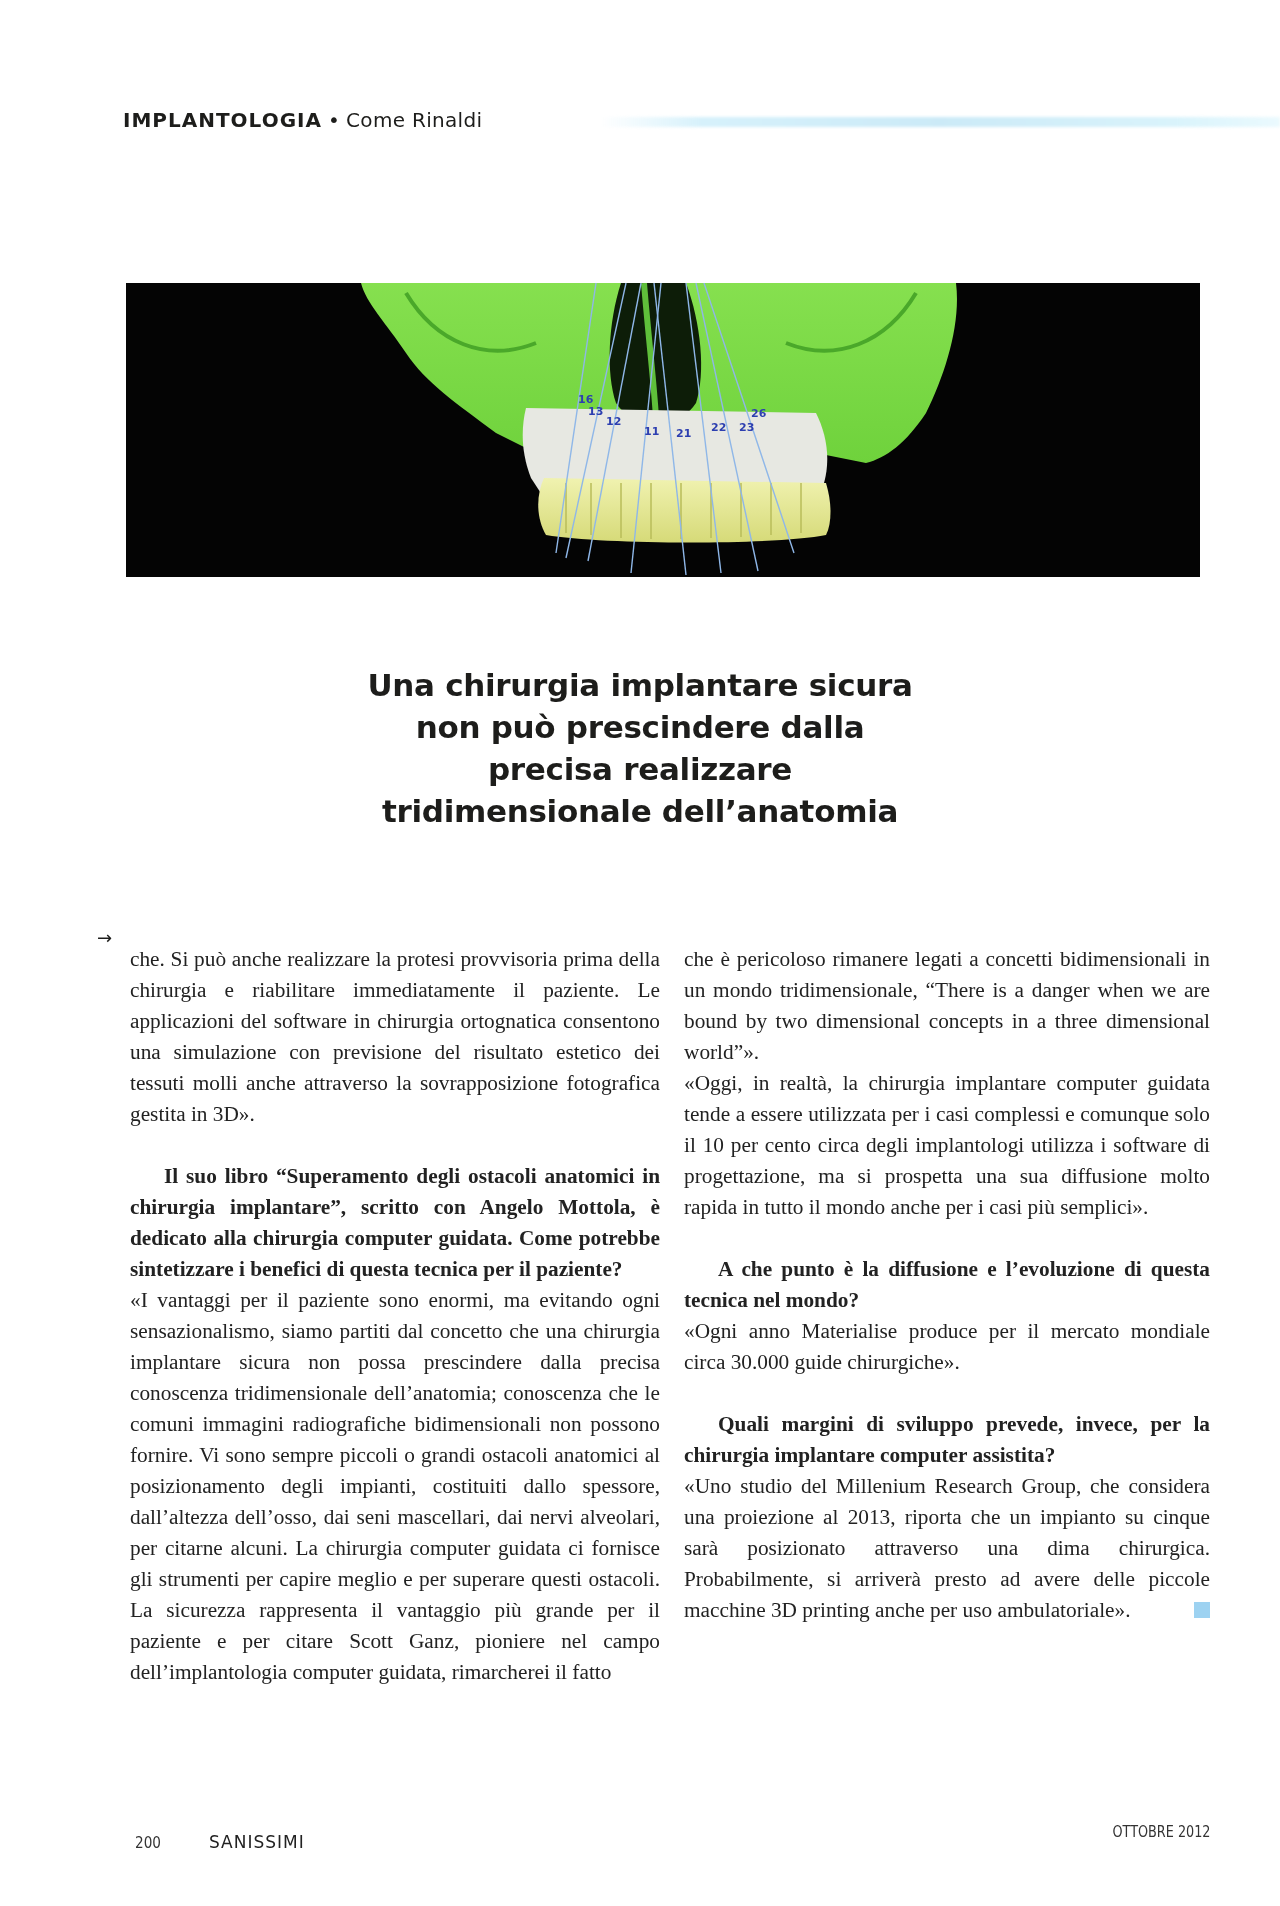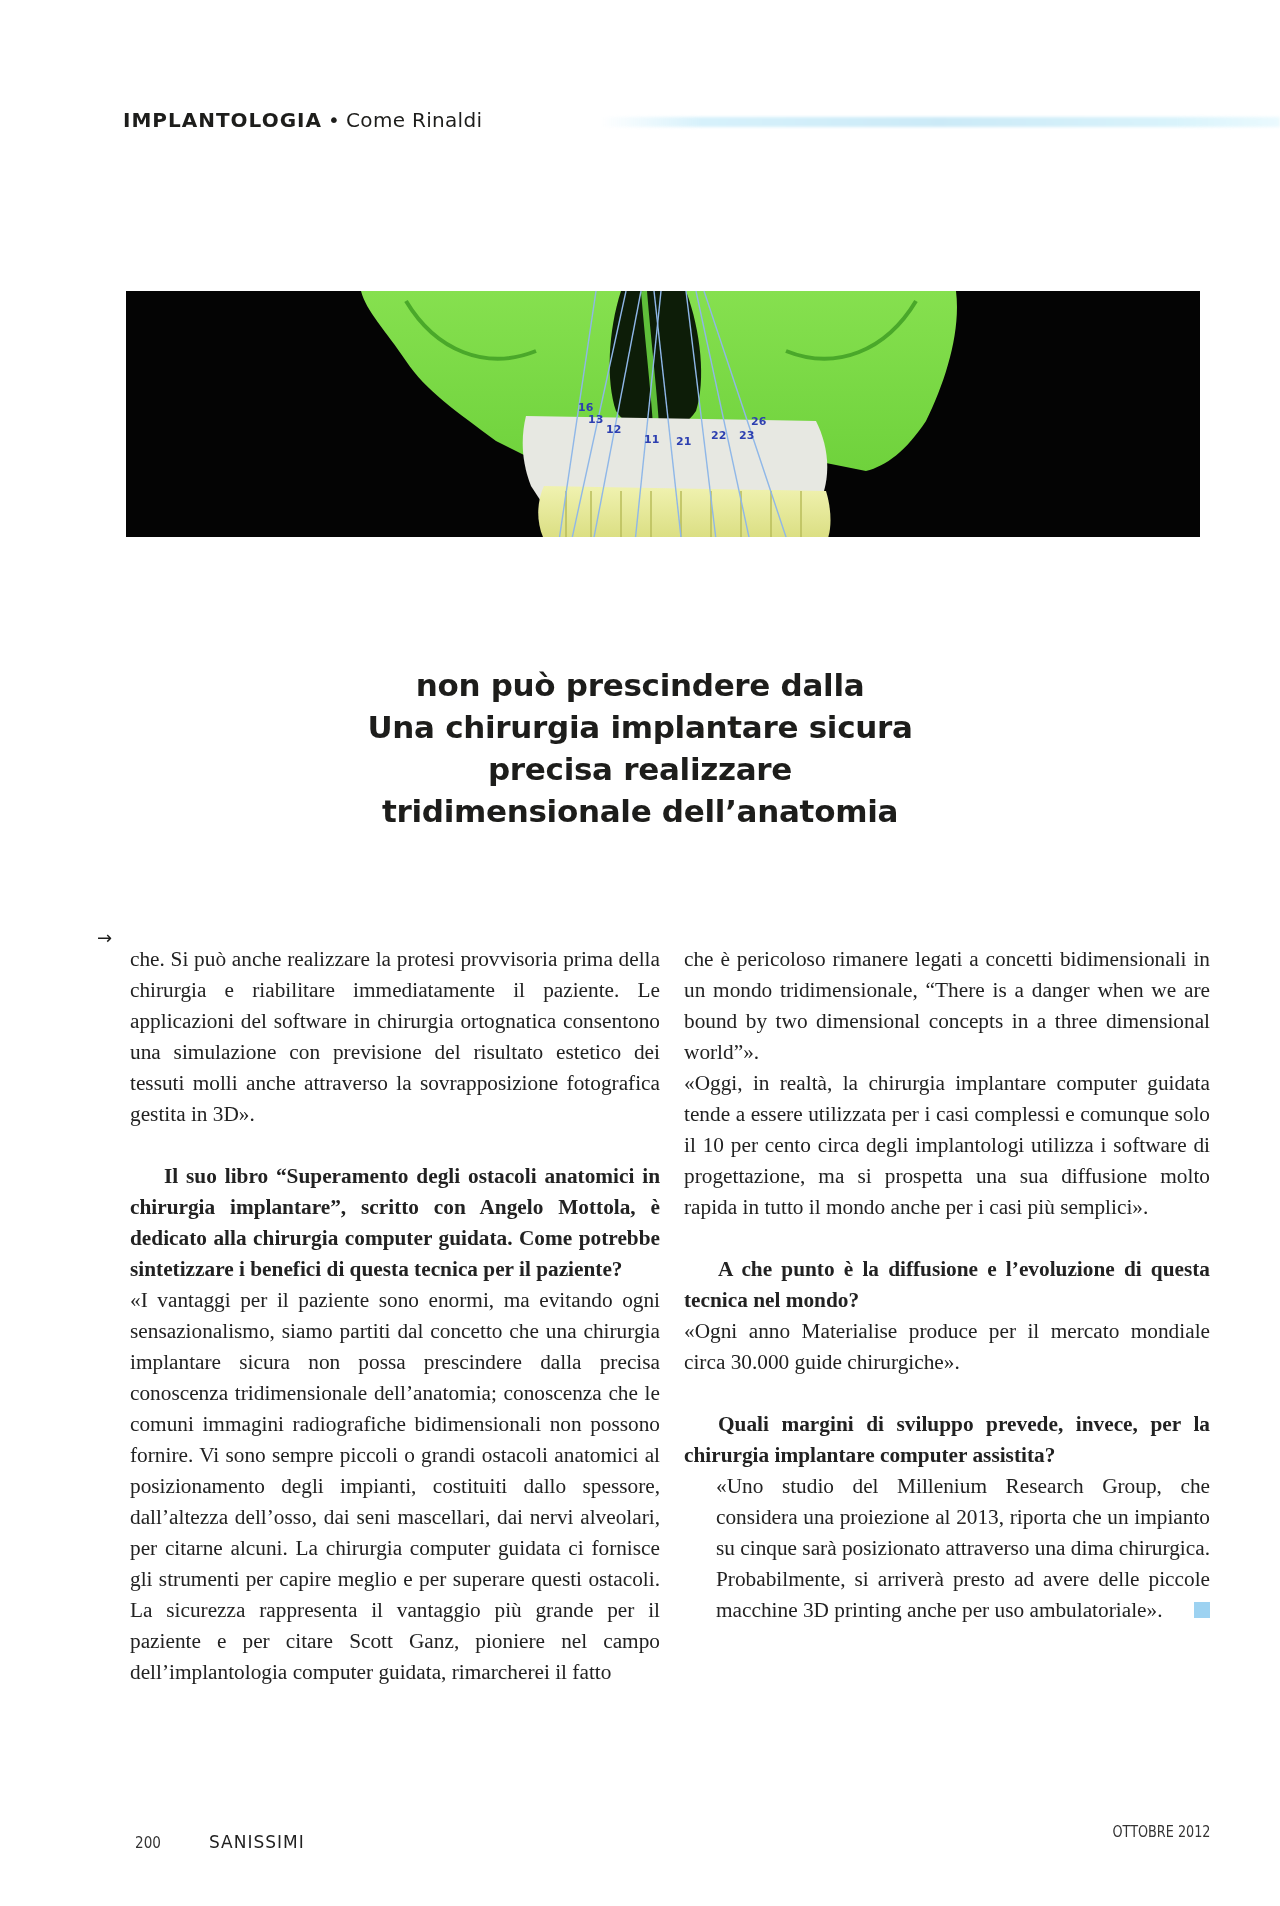--- a/index.html
+++ b/index.html
@@ -13,22 +13,22 @@
     color: #1d1d1b;
   }
   .header .section { font-weight: bold; letter-spacing: 1px; }
   .header .dot { margin: 0 6px; }
   .blue-band {
     position: absolute; left: 600px; top: 117px; width: 680px; height: 10px;
     background: linear-gradient(90deg, rgba(200,235,250,0) 0%, #d6f1fb 15%, #cbeaf7 50%, #d9f3fb 85%, rgba(220,245,252,0.6) 100%);
     filter: blur(1.5px);
   }
   .figure {
-    position: absolute; left: 126px; top: 283px; width: 1074px; height: 246px;
-    background: #040404; overflow: hidden; margin-top: 8px;
+    position: absolute; left: 126px; top: 283px; width: 1074px; height: 294px;
+    background: #040404; overflow: hidden;
   }
   .figure svg { display: block; }
   .pullquote {
     position: absolute; left: 330px; top: 664px; width: 620px;
     text-align: center; font-family: "DejaVu Sans", sans-serif; font-weight: bold;
     font-size: 31px; line-height: 42px; color: #1d1d1b; letter-spacing: -0.3px;
   }
   .col {
     position: absolute; top: 944px; width: 530px;
     font-family: "Liberation Serif", serif; font-size: 21.3px; line-height: 31px;
@@ -124,39 +124,39 @@
         <text x="518" y="152" class="tooth-label">11</text>
         <text x="550" y="154" class="tooth-label">21</text>
         <text x="585" y="148" class="tooth-label">22</text>
         <text x="613" y="148" class="tooth-label">23</text>
         <text x="625" y="134" class="tooth-label">26</text>
       </g>
   </svg>
 </div>
 
 <div class="pullquote">
+  <div>Una chirurgia implantare sicura</div>
   <div>non può prescindere dalla</div>
-  <div>Una chirurgia implantare sicura</div>
   <div>precisa realizzare</div>
   <div>tridimensionale dell’anatomia</div>
 </div>
 
 <div class="arrow">→</div>
 
 <div class="col left">
   <p>che. Si può anche realizzare la protesi provvisoria prima della chirurgia e riabilitare immediatamente il paziente. Le applicazioni del software in chirurgia ortognatica consentono una simulazione con previsione del risultato estetico dei tessuti molli anche attraverso la sovrapposizione fotografica gestita in 3D».</p>
   <p class="q">Il suo libro “Superamento degli ostacoli anatomici in chirurgia implantare”, scritto con Angelo Mottola, è dedicato alla chirurgia computer guidata. Come potrebbe sintetizzare i benefici di questa tecnica per il paziente?</p>
   <p>«I vantaggi per il paziente sono enormi, ma evitando ogni sensazionalismo, siamo partiti dal concetto che una chirurgia implantare sicura non possa prescindere dalla precisa conoscenza tridimensionale dell’anatomia; conoscenza che le comuni immagini radiografiche bidimensionali non possono fornire. Vi sono sempre piccoli o grandi ostacoli anatomici al posizionamento degli impianti, costituiti dallo spessore, dall’altezza dell’osso, dai seni mascellari, dai nervi alveolari, per citarne alcuni. La chirurgia computer guidata ci fornisce gli strumenti per capire meglio e per superare questi ostacoli. La sicurezza rappresenta il vantaggio più grande per il paziente e per citare Scott Ganz, pioniere nel campo dell’implantologia computer guidata, rimarcherei il fatto</p>
 </div>
 
 <div class="col right">
   <p>che è pericoloso rimanere legati a concetti bidimensionali in un mondo tridimensionale, “There is a danger when we are bound by two dimensional concepts in a three dimensional world”».</p>
   <p>«Oggi, in realtà, la chirurgia implantare computer guidata tende a essere utilizzata per i casi complessi e comunque solo il 10 per cento circa degli implantologi utilizza i software di progettazione, ma si prospetta una sua diffusione molto rapida in tutto il mondo anche per i casi più semplici».</p>
   <p class="q">A che punto è la diffusione e l’evoluzione di questa tecnica nel mondo?</p>
   <p>«Ogni anno Materialise produce per il mercato mondiale circa 30.000 guide chirurgiche».</p>
   <p class="q">Quali margini di sviluppo prevede, invece, per la chirurgia implantare computer assistita?</p>
-  <p style="position:relative;margin-left:32px;">«Uno studio del Millenium Research Group, che considera una proiezione al 2013, riporta che un impianto su cinque sarà posizionato attraverso una dima chirurgica. Probabilmente, si arriverà presto ad avere delle piccole macchine 3D printing anche per uso ambulatoriale».</p>
+  <p style="position:relative;">«Uno studio del Millenium Research Group, che considera una proiezione al 2013, riporta che un impianto su cinque sarà posizionato attraverso una dima chirurgica. Probabilmente, si arriverà presto ad avere delle piccole macchine 3D printing anche per uso ambulatoriale».</p>
   <span class="end-square"></span>
 </div>
 
 <div class="footer-num">200</div>
 <div class="footer-mag">SANISSIMI</div>
 <div class="footer-date">OTTOBRE 2012</div>
 
 </body></html>

